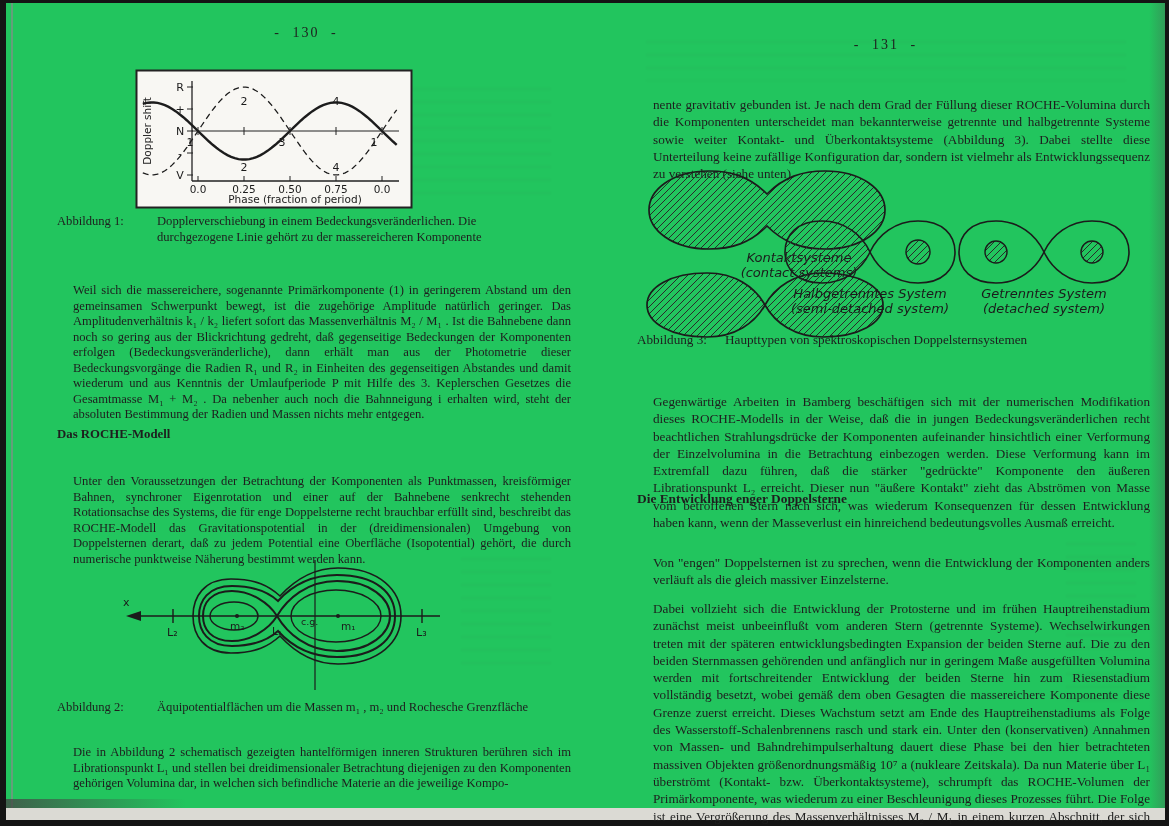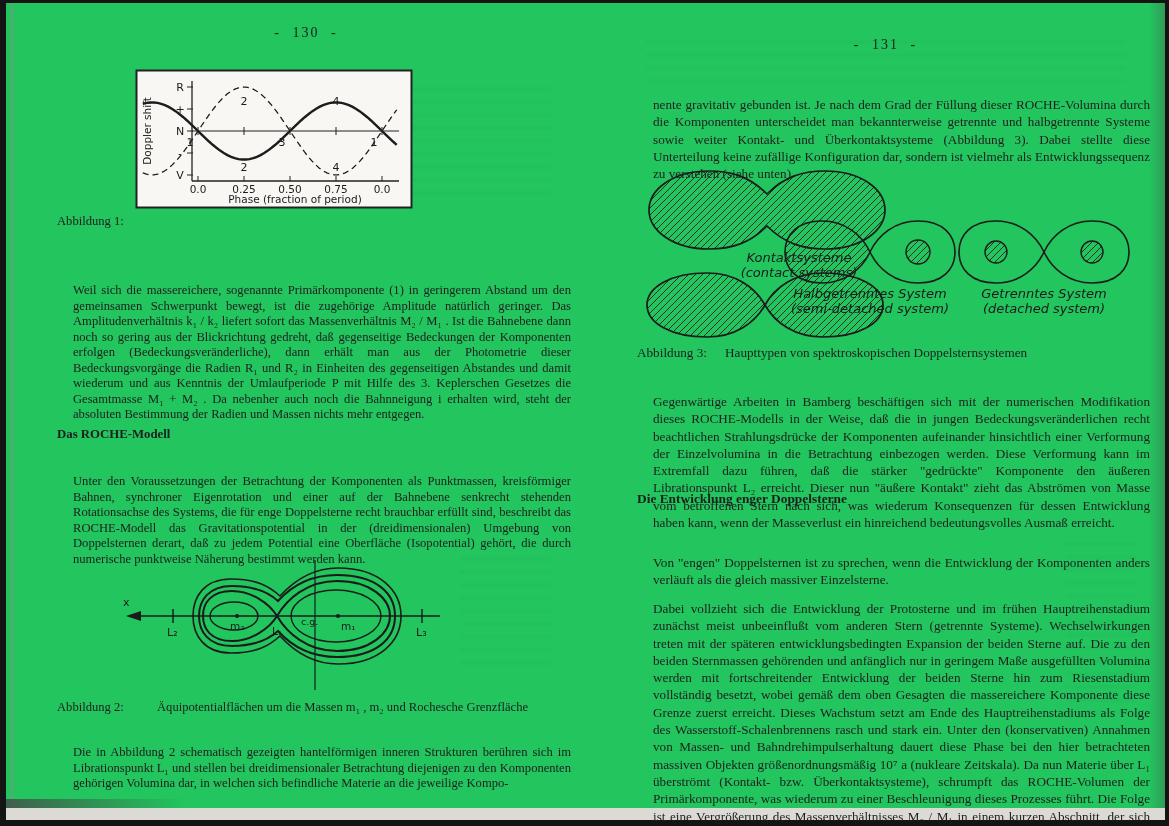--- a/index.html
+++ b/index.html
@@ -97,20 +97,21 @@
           <text x="109" y="102" font-size="11" text-anchor="middle">2</text>
           <text x="147" y="77" font-size="11" text-anchor="middle">3</text>
           <text x="201" y="36" font-size="11" text-anchor="middle">4</text>
           <text x="201" y="102" font-size="11" text-anchor="middle">4</text>
           <text x="239" y="77" font-size="11" text-anchor="middle">1</text>
         </svg>
     </div>
 
     <div class="cap" style="top:211px;">
       <span class="cl">Abbildung 1:</span>
+      <span class="ct" style="max-width:382px;">Dopplerverschiebung in einem Bedeckungsveränderlichen. Die durchgezogene Linie gehört zu der massereicheren Komponente</span>
     </div>
 
     <p style="top:264px;">Weil sich die massereichere, sogenannte Primärkomponente (1) in geringerem Abstand um den gemeinsamen Schwerpunkt bewegt, ist die zugehörige Amplitude natürlich geringer. Das Amplitudenverhältnis k₁ / k₂ liefert sofort das Massenverhältnis M₂ / M₁ . Ist die Bahnebene dann noch so gering aus der Blickrichtung gedreht, daß gegenseitige Bedeckungen der Komponenten erfolgen (Bedeckungsveränderliche), dann erhält man aus der Photometrie dieser Bedeckungsvorgänge die Radien R₁ und R₂ in Einheiten des gegenseitigen Abstandes und damit wiederum und aus Kenntnis der Umlaufperiode P mit Hilfe des 3. Keplerschen Gesetzes die Gesamtmasse M₁ + M₂ . Da nebenher auch noch die Bahnneigung i erhalten wird, steht der absoluten Bestimmung der Radien und Massen nichts mehr entgegen.</p>
 
     <div class="heading" style="top:424px;">Das ROCHE-Modell</div>
 
     <p style="top:455px;">Unter den Voraussetzungen der Betrachtung der Komponenten als Punktmassen, kreisförmiger Bahnen, synchroner Eigenrotation und einer auf der Bahnebene senkrecht stehenden Rotationsachse des Systems, die für enge Doppelsterne recht brauchbar erfüllt sind, beschreibt das ROCHE-Modell das Gravitationspotential in der (dreidimensionalen) Umgebung von Doppelsternen derart, daß zu jedem Potential eine Oberfläche (Isopotential) gehört, die durch numerische punktweise Näherung bestimmt werden kann.</p>
 
     <div class="fig" style="left:53px;top:551px;">
       <svg width="340" height="142" viewBox="0 0 340 142">
@@ -181,21 +182,21 @@
 
         <path d="M 407,87 C 399,70 382,56 359,56 C 334,56 322,70 322,87 C 322,104 334,118 359,118 C 382,118 399,104 407,87 Z" fill="none" stroke="#1b1b1b" stroke-width="1.6"></path>
         <path d="M 407,87 C 415,70 432,56 455,56 C 480,56 492,70 492,87 C 492,104 480,118 455,118 C 432,118 415,104 407,87 Z" fill="none" stroke="#1b1b1b" stroke-width="1.6"></path>
         <circle cx="359" cy="87" r="11" fill="url(#hatch)" stroke="#1b1b1b" stroke-width="1.4"></circle>
         <circle cx="455" cy="87" r="11" fill="url(#hatch)" stroke="#1b1b1b" stroke-width="1.4"></circle>
         <text x="407" y="133" text-anchor="middle" class="figlabel">Getrenntes System</text>
         <text x="407" y="148" text-anchor="middle" class="figlabel">(detached system)</text>
       </svg>
     </div>
 
-    <div class="cap" style="top:341px;">
+    <div class="cap" style="top:328px;">
       <span class="cl">Abbildung 3:</span>
       <span class="ct">Haupttypen von spektroskopischen Doppelsternsystemen</span>
     </div>
 
     <p style="top:374px;">Gegenwärtige Arbeiten in Bamberg beschäftigen sich mit der numerischen Modifikation dieses ROCHE-Modells in der Weise, daß die in jungen Bedeckungsveränderlichen recht beachtlichen Strahlungsdrücke der Komponenten aufeinander hinsichtlich einer Verformung der Einzelvolumina in die Betrachtung einbezogen werden. Diese Verformung kann im Extremfall dazu führen, daß die stärker "gedrückte" Komponente den äußeren Librationspunkt L₂ erreicht. Dieser nun "äußere Kontakt" zieht das Abströmen von Masse vom betroffenen Stern nach sich, was wiederum Konsequenzen für dessen Entwicklung haben kann, wenn der Masseverlust ein hinreichend bedeutungsvolles Ausmaß erreicht.</p>
 
     <div class="heading" style="top:488px;">Die Entwicklung enger Doppelsterne</div>
 
     <p style="top:535px;">Von "engen" Doppelsternen ist zu sprechen, wenn die Entwicklung der Komponenten anders verläuft als die gleich massiver Einzelsterne.</p>
 

